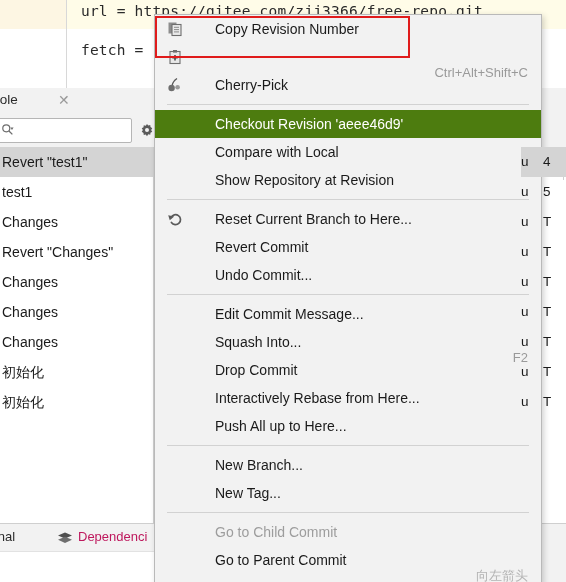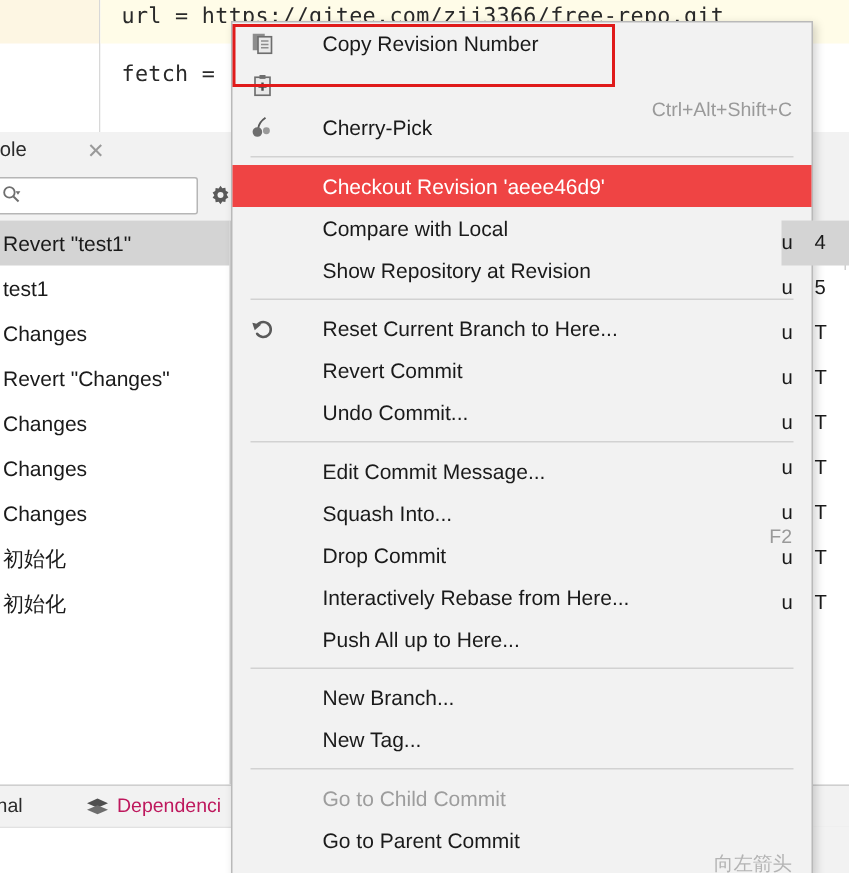--- a/index.html
+++ b/index.html
@@ -61,21 +61,21 @@
   #below{position:absolute;left:0;top:463px;width:566px;height:119px;background:#ffffff;
          border-top:1px solid #e2e2e2;}
   #belowpanel{position:absolute;left:154px;top:463px;width:412px;height:119px;background:#f2f2f2;}
 
   
   #ctxmenu{position:absolute;left:154px;top:14px;width:386px;height:568px;
            background:#f2f2f2;border:1px solid #b9b9b9;
            box-shadow:2px 2px 6px rgba(0,0,0,.18);}
   .mi{position:relative;height:28px;line-height:28px;padding-left:60px;font-size:14px;color:#1a1a1a;
       white-space:nowrap;}
-  .mi.hi{background:#ef4444;color:#ffffff;}
+  .mi.hi{background:#4d7c0f;color:#ffffff;}
   .mi.dis{color:#9d9d9d;}
   .mi .accel{position:absolute;right:13px;top:0;color:#9a9a9a;font-size:13px;margin-top:44px;}
   .mi.dis .accel{color:#b4b4b4;}
   .mi .ic{position:absolute;left:12px;top:6px;width:16px;height:16px;}
   .msep{height:1px;margin:5px 12px 5px 12px;background:#d2d2d2;}
 
   
   #redbox{position:absolute;left:155px;top:16px;width:255px;height:42px;
           border:2px solid #e01b1b;box-sizing:border-box;pointer-events:none;}
 

